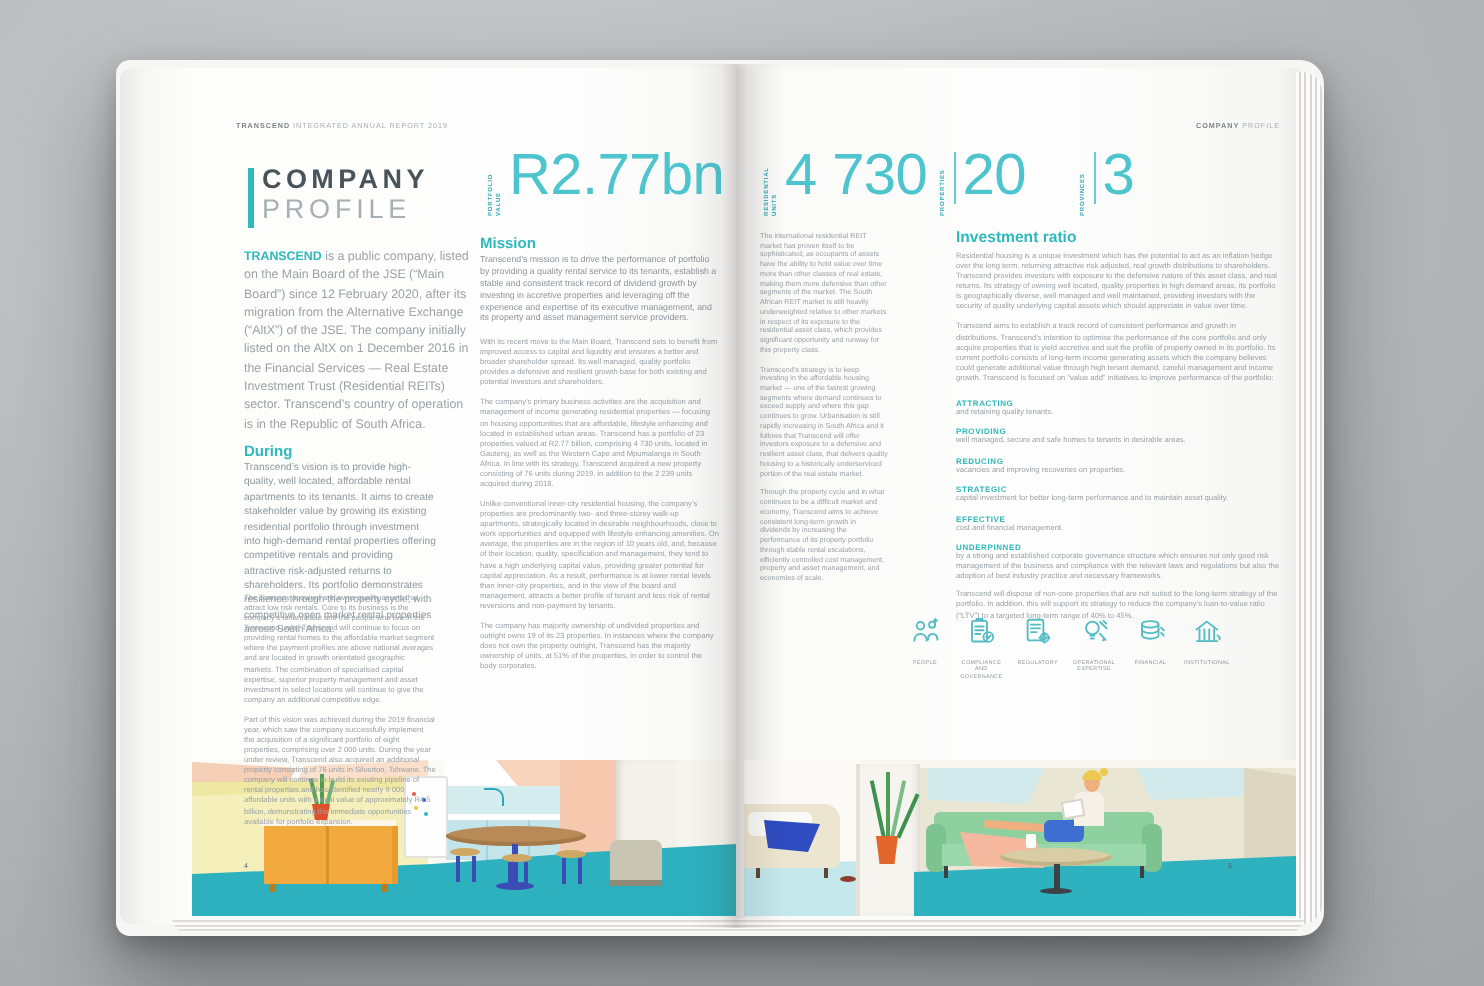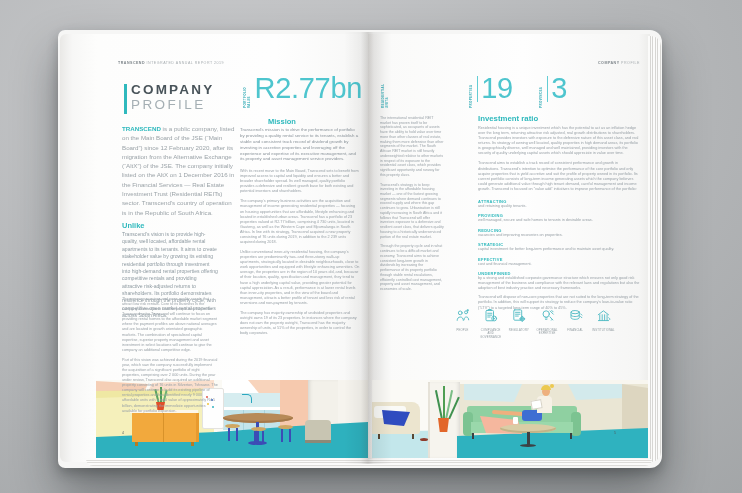--- a/index.html
+++ b/index.html
@@ -74,47 +74,48 @@
 
   <div class="abs statg" style="left:244px;top:72px;">
     <div class="vlabel" style="height:30px;margin-top:6px;">PORTFOLIO VALUE</div>
     <div class="bignum">R2.77bn</div>
   </div>
 
   <div class="abs txt body-md" style="left:122px;top:124px;width:114px;">
     <span class="lead">TRANSCEND</span><span> is a public company, listed on the Main Board of the JSE (“Main Board”) since 12 February 2020, after its migration from the Alternative Exchange (“AltX”) of the JSE. The company initially listed on the AltX on 1 December 2016 in the Financial Services — Real Estate Investment Trust (Residential REITs) sector. Transcend’s country of operation is in the Republic of South Africa.</span>
   </div>
 
-  <div class="abs txt h-teal" style="left:122px;top:221px;">Unlike</div>
+  <div class="abs txt h-teal" style="left:122px;top:221px;">During</div>
   <div class="abs txt body-sm" style="left:122px;top:231px;width:96px;">Transcend’s vision is to provide high-quality, well located, affordable rental apartments to its tenants. It aims to create stakeholder value by growing its existing residential portfolio through investment into high-demand rental properties offering competitive rentals and providing attractive risk-adjusted returns to shareholders. Its portfolio demonstrates resilience through the property cycle, with competitive open market rental properties across South Africa.</div>
   <div class="abs txt" style="left:122px;top:297px;width:96px;">
     <p class="body-xs">The company acquires and owns quality assets that attract low risk rentals. Core to its business is the company’s tenant base and the people who live in the Transcend units. Transcend will continue to focus on providing rental homes to the affordable market segment where the payment profiles are above national averages and are located in growth orientated geographic markets. The combination of specialised capital expertise, superior property management and asset investment in select locations will continue to give the company an additional competitive edge.</p>
     <p class="body-xs">Part of this vision was achieved during the 2019 financial year, which saw the company successfully implement the acquisition of a significant portfolio of eight properties, comprising over 2 000 units. During the year under review, Transcend also acquired an additional property consisting of 76 units in Silverton, Tshwane. The company will continue to build its existing pipeline of rental properties and has identified nearly 9 000 affordable units with a total value of approximately R4.5 billion, demonstrating the immediate opportunities available for portfolio expansion.</p>
   </div>
 
-  <div class="abs txt h-teal" style="left:240px;top:117px;margin-left:28px;">Mission</div>
+  <div class="abs txt h-teal" style="left:240px;top:117px;">Mission</div>
   <div class="abs txt mission-b" style="left:240px;top:127px;width:120px;">Transcend’s mission is to drive the performance of portfolio by providing a quality rental service to its tenants, establish a stable and consistent track record of dividend growth by investing in accretive properties and leveraging off the experience and expertise of its executive management, and its property and asset management service providers.</div>
   <div class="abs txt" style="left:240px;top:169px;width:120px;">
     <p class="body-xs">With its recent move to the Main Board, Transcend sets to benefit from improved access to capital and liquidity and ensures a better and broader shareholder spread. Its well managed, quality portfolio provides a defensive and resilient growth base for both existing and potential investors and shareholders.</p>
     <p class="body-xs">The company’s primary business activities are the acquisition and management of income generating residential properties — focusing on housing opportunities that are affordable, lifestyle enhancing and located in established urban areas. Transcend has a portfolio of 23 properties valued at R2.77 billion, comprising 4 730 units, located in Gauteng, as well as the Western Cape and Mpumalanga in South Africa. In line with its strategy, Transcend acquired a new property consisting of 76 units during 2019, in addition to the 2 239 units acquired during 2018.</p>
     <p class="body-xs">Unlike conventional inner-city residential housing, the company’s properties are predominantly two- and three-storey walk-up apartments, strategically located in desirable neighbourhoods, close to work opportunities and equipped with lifestyle enhancing amenities. On average, the properties are in the region of 10 years old, and, because of their location, quality, specification and management, they tend to have a high underlying capital value, providing greater potential for capital appreciation. As a result, performance is at lower rental levels than inner-city properties, and in the view of the board and management, attracts a better profile of tenant and less risk of rental reversions and non-payment by tenants.</p>
     <p class="body-xs">The company has majority ownership of undivided properties and outright owns 19 of its 23 properties. In instances where the company does not own the property outright, Transcend has the majority ownership of units, at 51% of the properties, in order to control the body corporates.</p>
   </div>
 
   <div class="abs txt hdr" style="left:540px;top:61px;width:100px;text-align:right;">
     <b>COMPANY</b><span> PROFILE</span>
   </div>
 
   <div class="abs statg" style="left:382px;top:72px;">
     <div class="vlabel" style="height:30px;margin-top:6px;">RESIDENTIAL UNITS</div>
+    <div class="bignum">4 730</div>
   </div>
   <div class="abs statg" style="left:470px;top:72px;">
     <div class="vlabel" style="height:30px;margin-top:6px;">PROPERTIES</div>
     <div class="stat-bar"></div>
-    <div class="bignum">19</div>
+    <div class="bignum">20</div>
   </div>
   <div class="abs statg" style="left:540px;top:72px;">
     <div class="vlabel" style="height:30px;margin-top:6px;">PROVINCES</div>
     <div class="stat-bar"></div>
     <div class="bignum">3</div>
   </div>
 
   <div class="abs txt" style="left:380px;top:116px;width:64px;">
     <p class="body-xxs">The international residential REIT market has proven itself to be sophisticated, as occupants of assets have the ability to hold value over time more than other classes of real estate, making them more defensive than other segments of the market. The South African REIT market is still heavily underweighted relative to other markets in respect of its exposure to the residential asset class, which provides significant opportunity and runway for this property class.</p>
     <p class="body-xxs">Transcend’s strategy is to keep investing in the affordable housing market — one of the fastest growing segments where demand continues to exceed supply and where this gap continues to grow. Urbanisation is still rapidly increasing in South Africa and it follows that Transcend will offer investors exposure to a defensive and resilient asset class, that delivers quality housing to a historically underserviced portion of the real estate market.</p>

